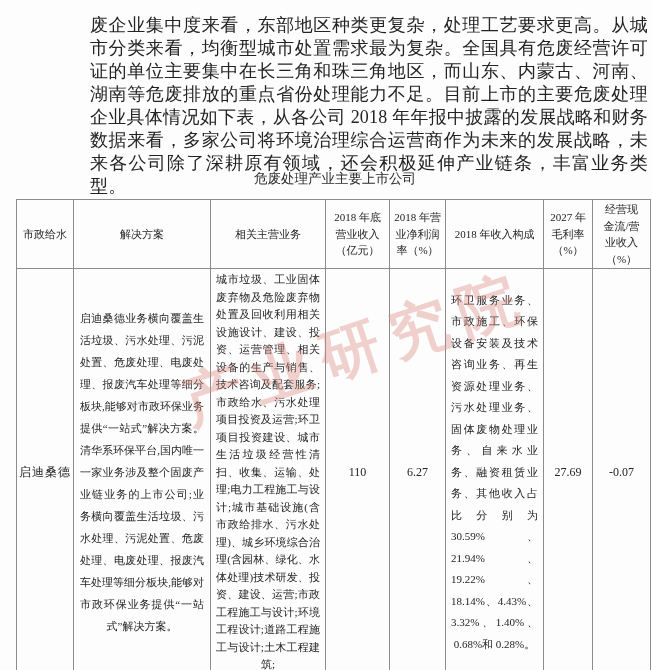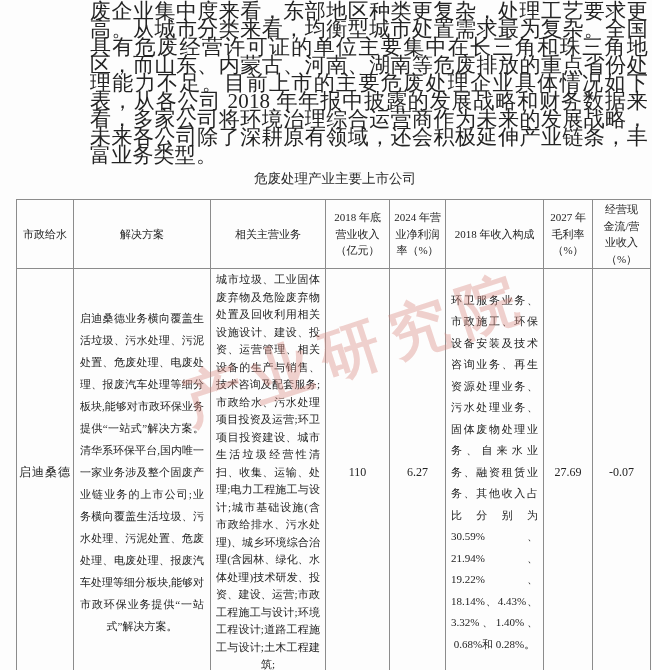--- a/index.html
+++ b/index.html
@@ -6,22 +6,22 @@
   body {
     width:652px; height:670px;
     background:#fdfdfd;
     position:relative;
     overflow:hidden;
     font-family:"Liberation Serif","DejaVu Serif",serif;
     color:#232323;
   }
   .para {
     position:absolute;
-    left:90px; top:2px; width:558px;
-    font-size:21px; line-height:18px;
+    left:90px; top:14px; width:558px;
+    font-size:18px; line-height:23px;
     text-align:justify;
     margin:0;
     letter-spacing:0.2px;
   }
   .table-title {
     position:absolute;
     top:170px; left:0; width:100%;
     padding-left:18px;
     box-sizing:border-box;
     text-align:center;
@@ -107,21 +107,21 @@
       <col style="width:58px">
     </colgroup>
     <thead>
       <tr>
         <th>市政给水</th>
         <th>解决方案</th>
         <th>相关主营业务</th>
         <th>2018 年底
 营业收入
 （亿元）</th>
-        <th>2024 年营
+        <th>2018 年营
 业净利润
 率（%）</th>
         <th>2018 年收入构成</th>
         <th>2027 年
 毛利率
 （%）</th>
         <th>经营现
 金流/营
 业收入
 （%）</th>

